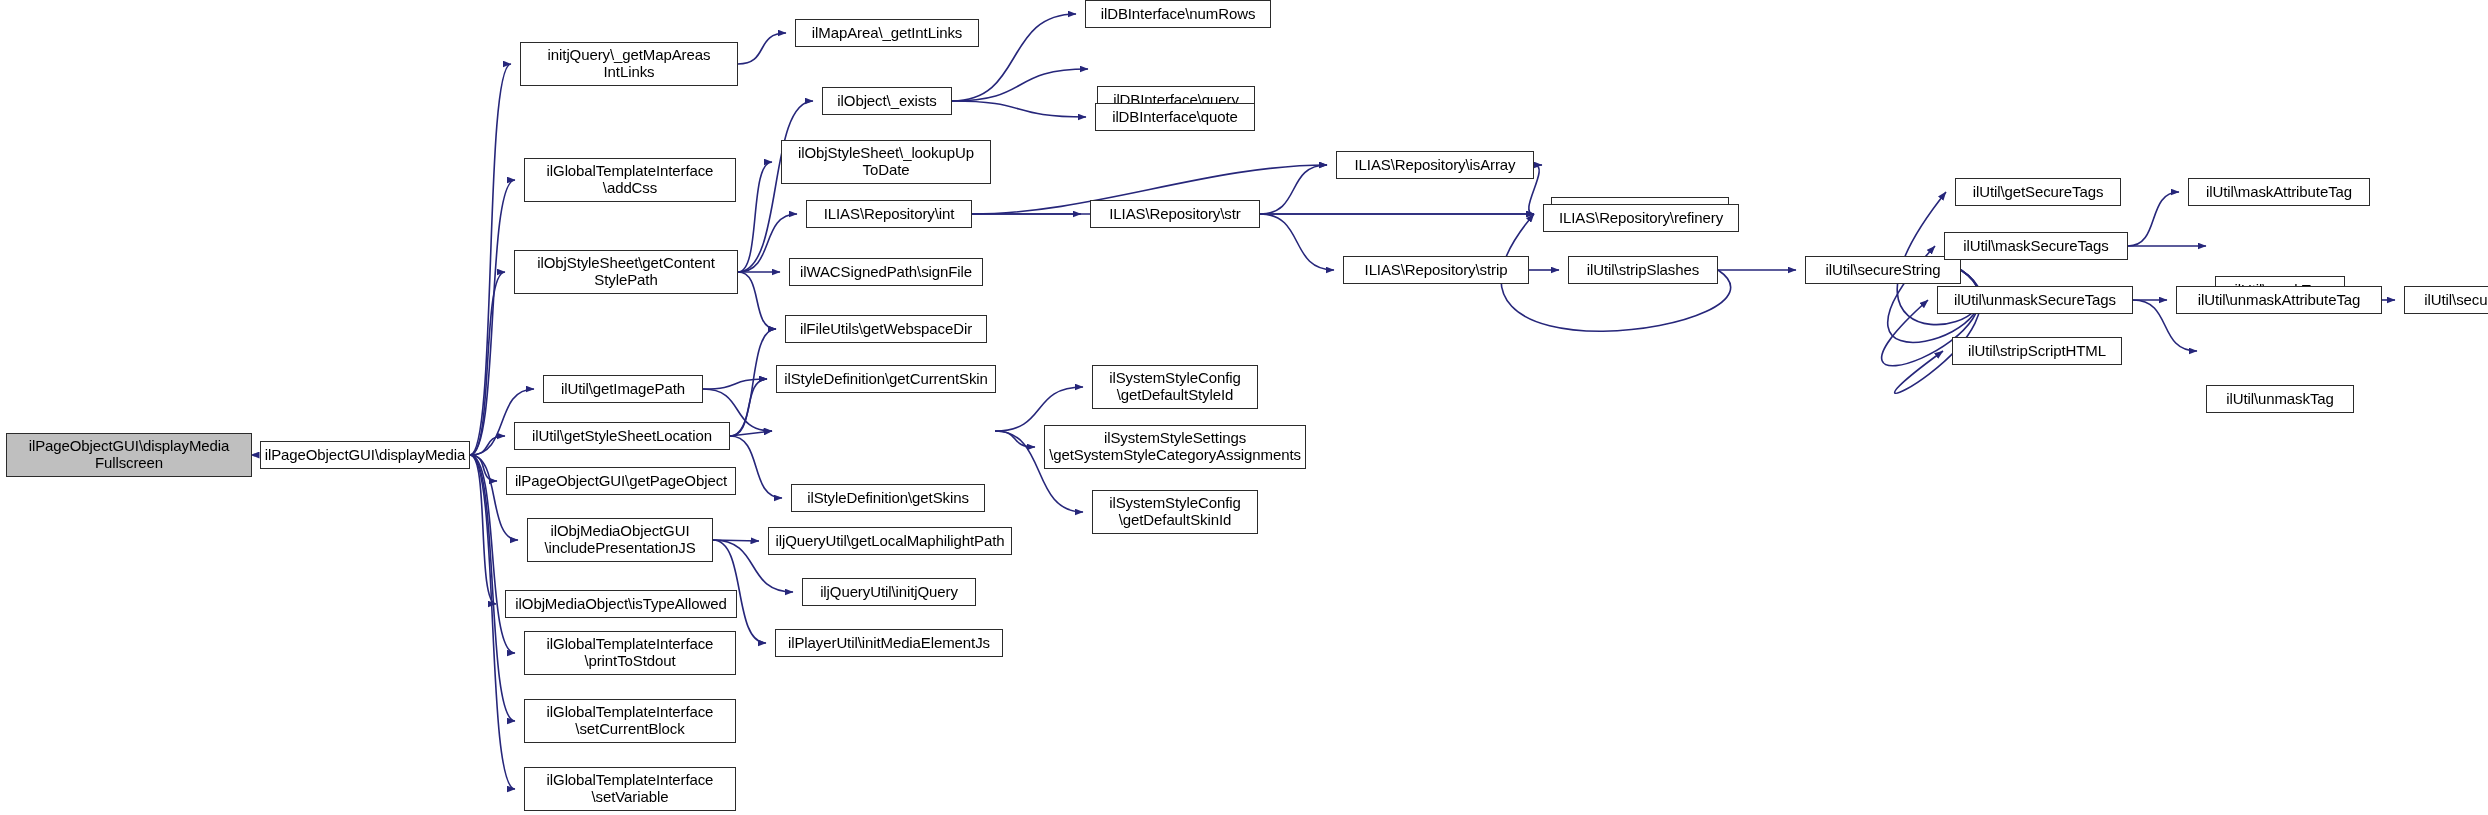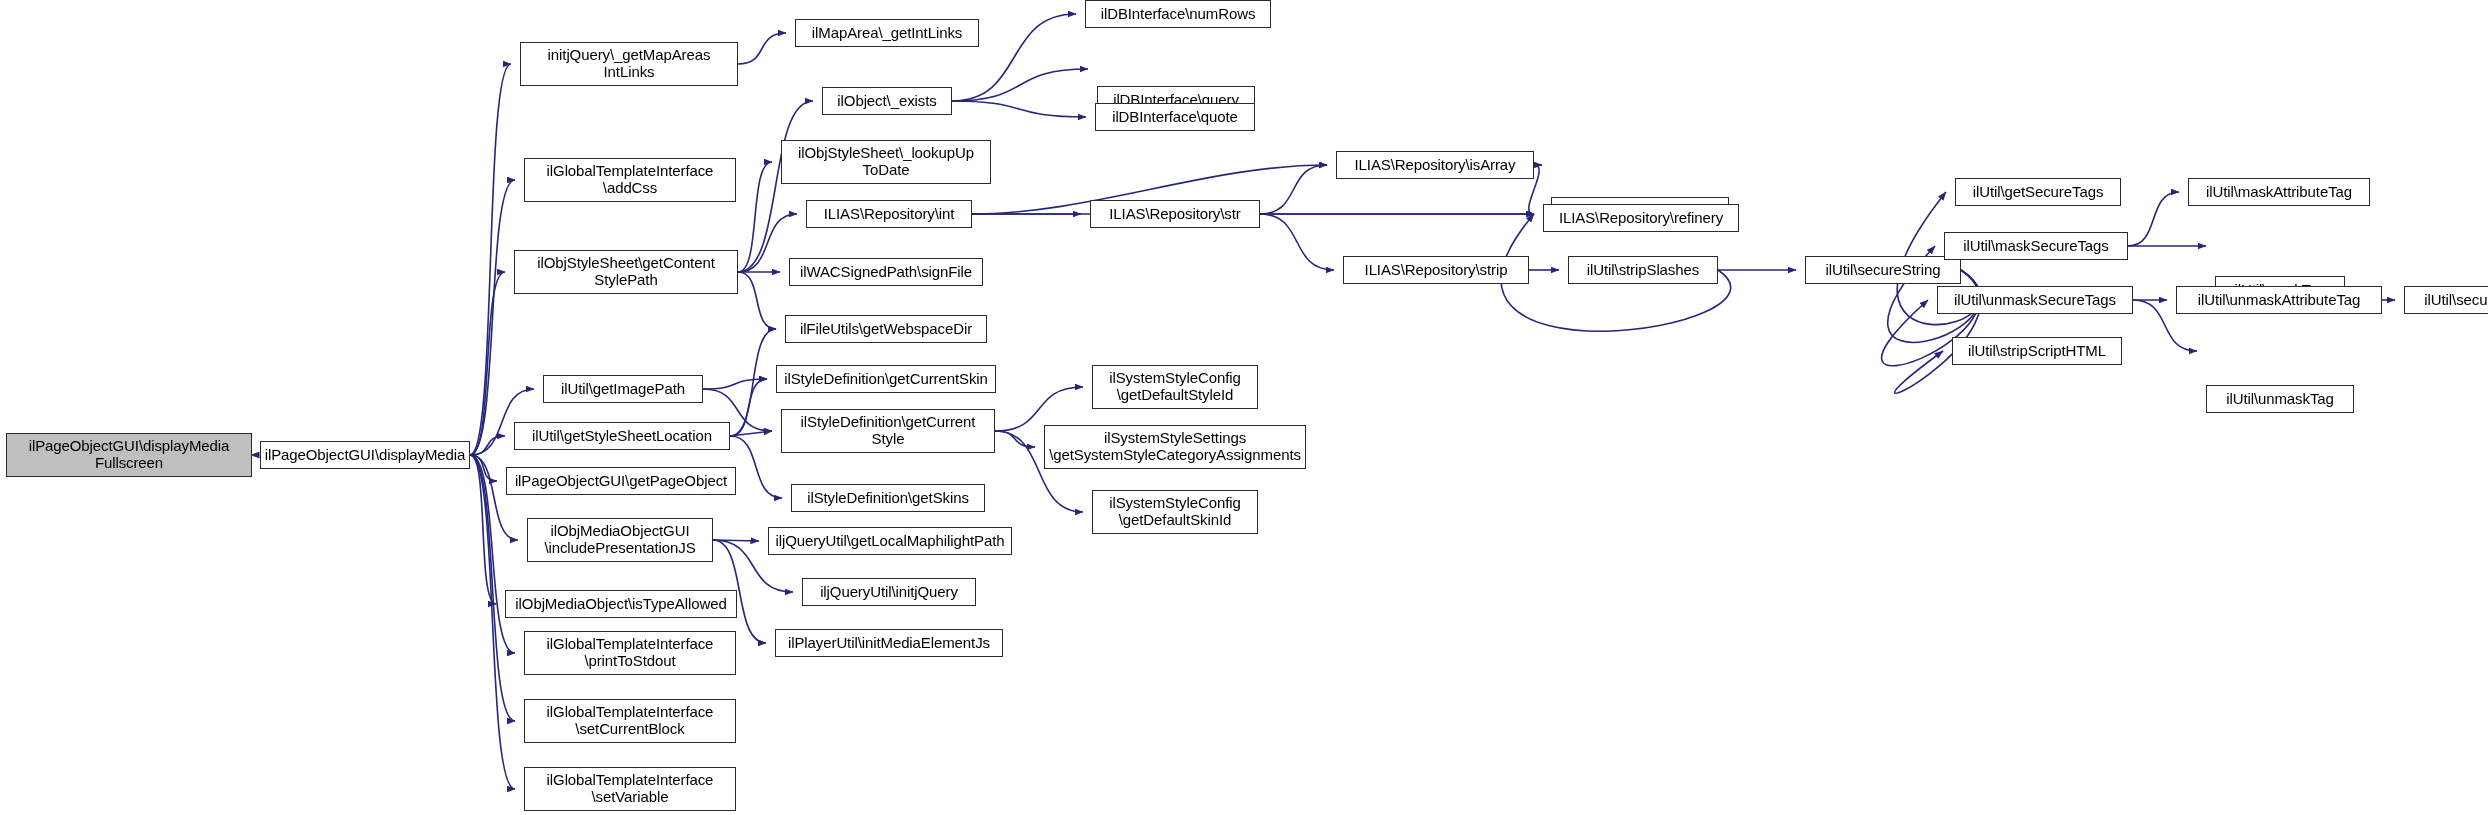--- a/index.html
+++ b/index.html
@@ -147,22 +147,20 @@
       <div class="node" style="left: 524px; top: 767px; width: 212px; height: 44px;"><span class="node-label">ilGlobalTemplateInterface
 \setVariable</span></div>
       <div class="node" style="left: 795px; top: 19px; width: 184px; height: 28px;"><span class="node-label">ilMapArea\_getIntLinks</span></div>
       <div class="node" style="left: 822px; top: 87px; width: 130px; height: 28px;"><span class="node-label">ilObject\_exists</span></div>
       <div class="node" style="left: 781px; top: 140px; width: 210px; height: 44px;"><span class="node-label">ilObjStyleSheet\_lookupUp
 ToDate</span></div>
       <div class="node" style="left: 806px; top: 200px; width: 166px; height: 28px;"><span class="node-label">ILIAS\Repository\int</span></div>
       <div class="node" style="left: 789px; top: 258px; width: 194px; height: 28px;"><span class="node-label">ilWACSignedPath\signFile</span></div>
       <div class="node" style="left: 785px; top: 315px; width: 202px; height: 28px;"><span class="node-label">ilFileUtils\getWebspaceDir</span></div>
       <div class="node" style="left: 776px; top: 365px; width: 220px; height: 28px;"><span class="node-label">ilStyleDefinition\getCurrentSkin</span></div>
-      <div class="node" style="left: 781px; top: 409px; width: 214px; height: 44px;"><span class="node-label">ilStyleDefinition\getCurrent
-Style</span></div>
       <div class="node" style="left: 791px; top: 484px; width: 194px; height: 28px;"><span class="node-label">ilStyleDefinition\getSkins</span></div>
       <div class="node" style="left: 768px; top: 527px; width: 244px; height: 28px;"><span class="node-label">iljQueryUtil\getLocalMaphilightPath</span></div>
       <div class="node" style="left: 802px; top: 578px; width: 174px; height: 28px;"><span class="node-label">iljQueryUtil\initjQuery</span></div>
       <div class="node" style="left: 775px; top: 629px; width: 228px; height: 28px;"><span class="node-label">ilPlayerUtil\initMediaElementJs</span></div>
       <div class="node" style="left: 1085px; top: 0px; width: 186px; height: 28px;"><span class="node-label">ilDBInterface\numRows</span></div>
       <div class="node" style="left: 1097px; top: 55px; width: 158px; height: 28px; margin-top: 31px;"><span class="node-label">ilDBInterface\query</span></div>
       <div class="node" style="left: 1095px; top: 103px; width: 160px; height: 28px;"><span class="node-label">ilDBInterface\quote</span></div>
       <div class="node" style="left: 1090px; top: 200px; width: 170px; height: 28px;"><span class="node-label">ILIAS\Repository\str</span></div>
       <div class="node" style="left: 1336px; top: 151px; width: 198px; height: 28px;"><span class="node-label">ILIAS\Repository\isArray</span></div>
       <div class="node" style="left: 1343px; top: 256px; width: 186px; height: 28px;"><span class="node-label">ILIAS\Repository\strip</span></div>

